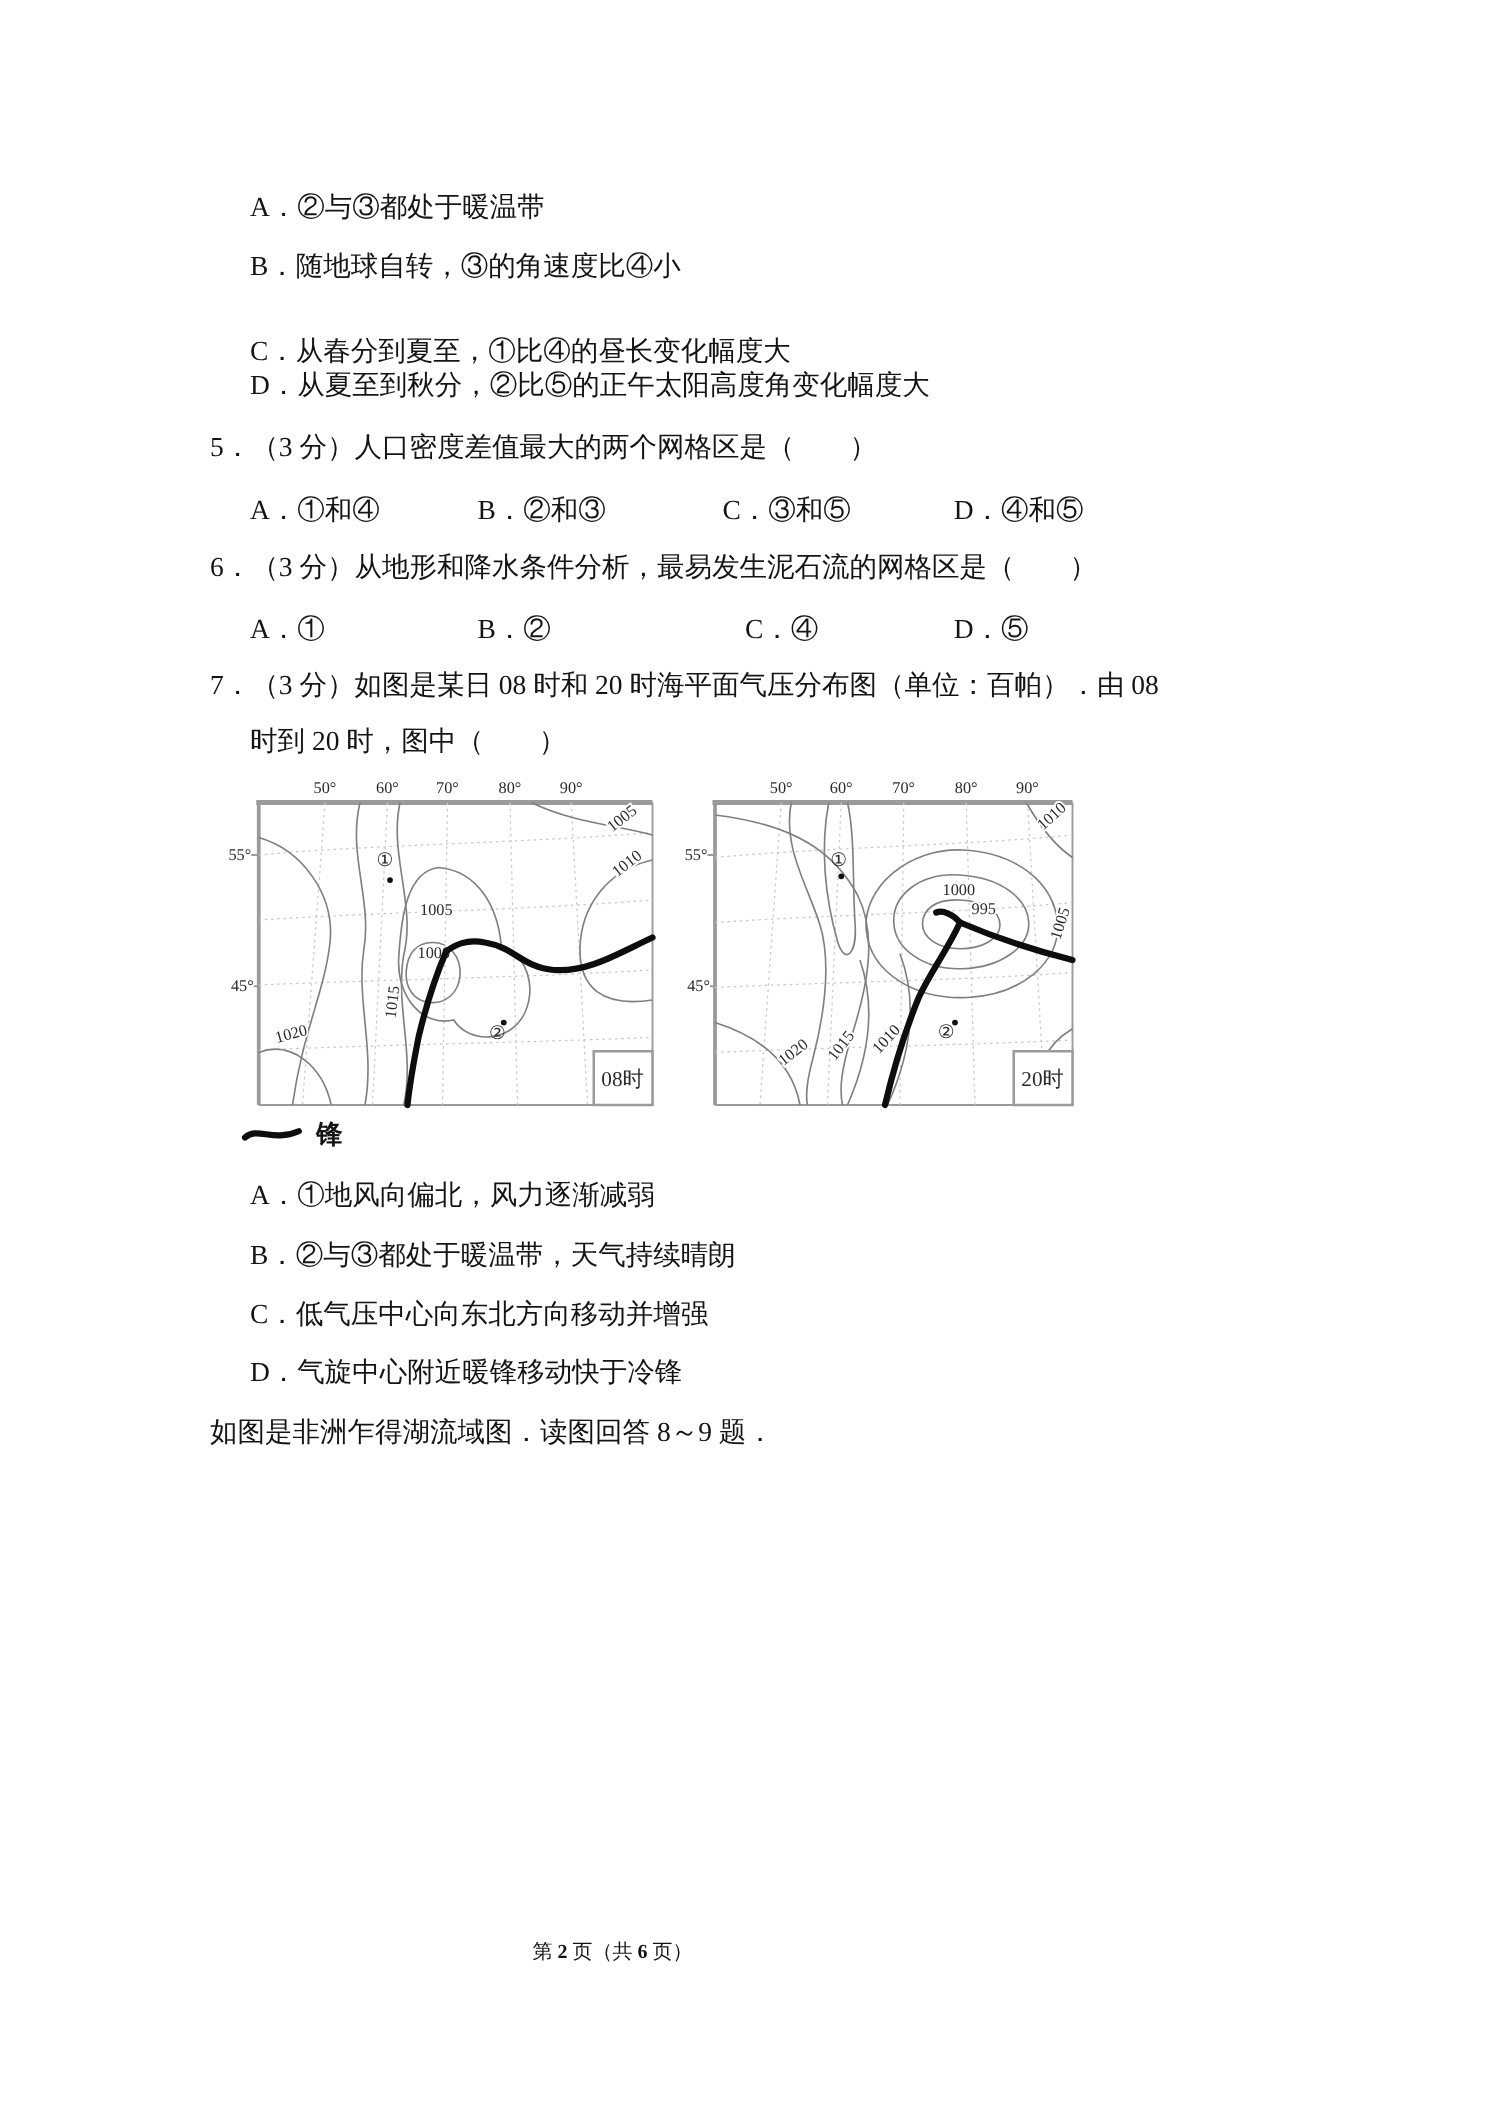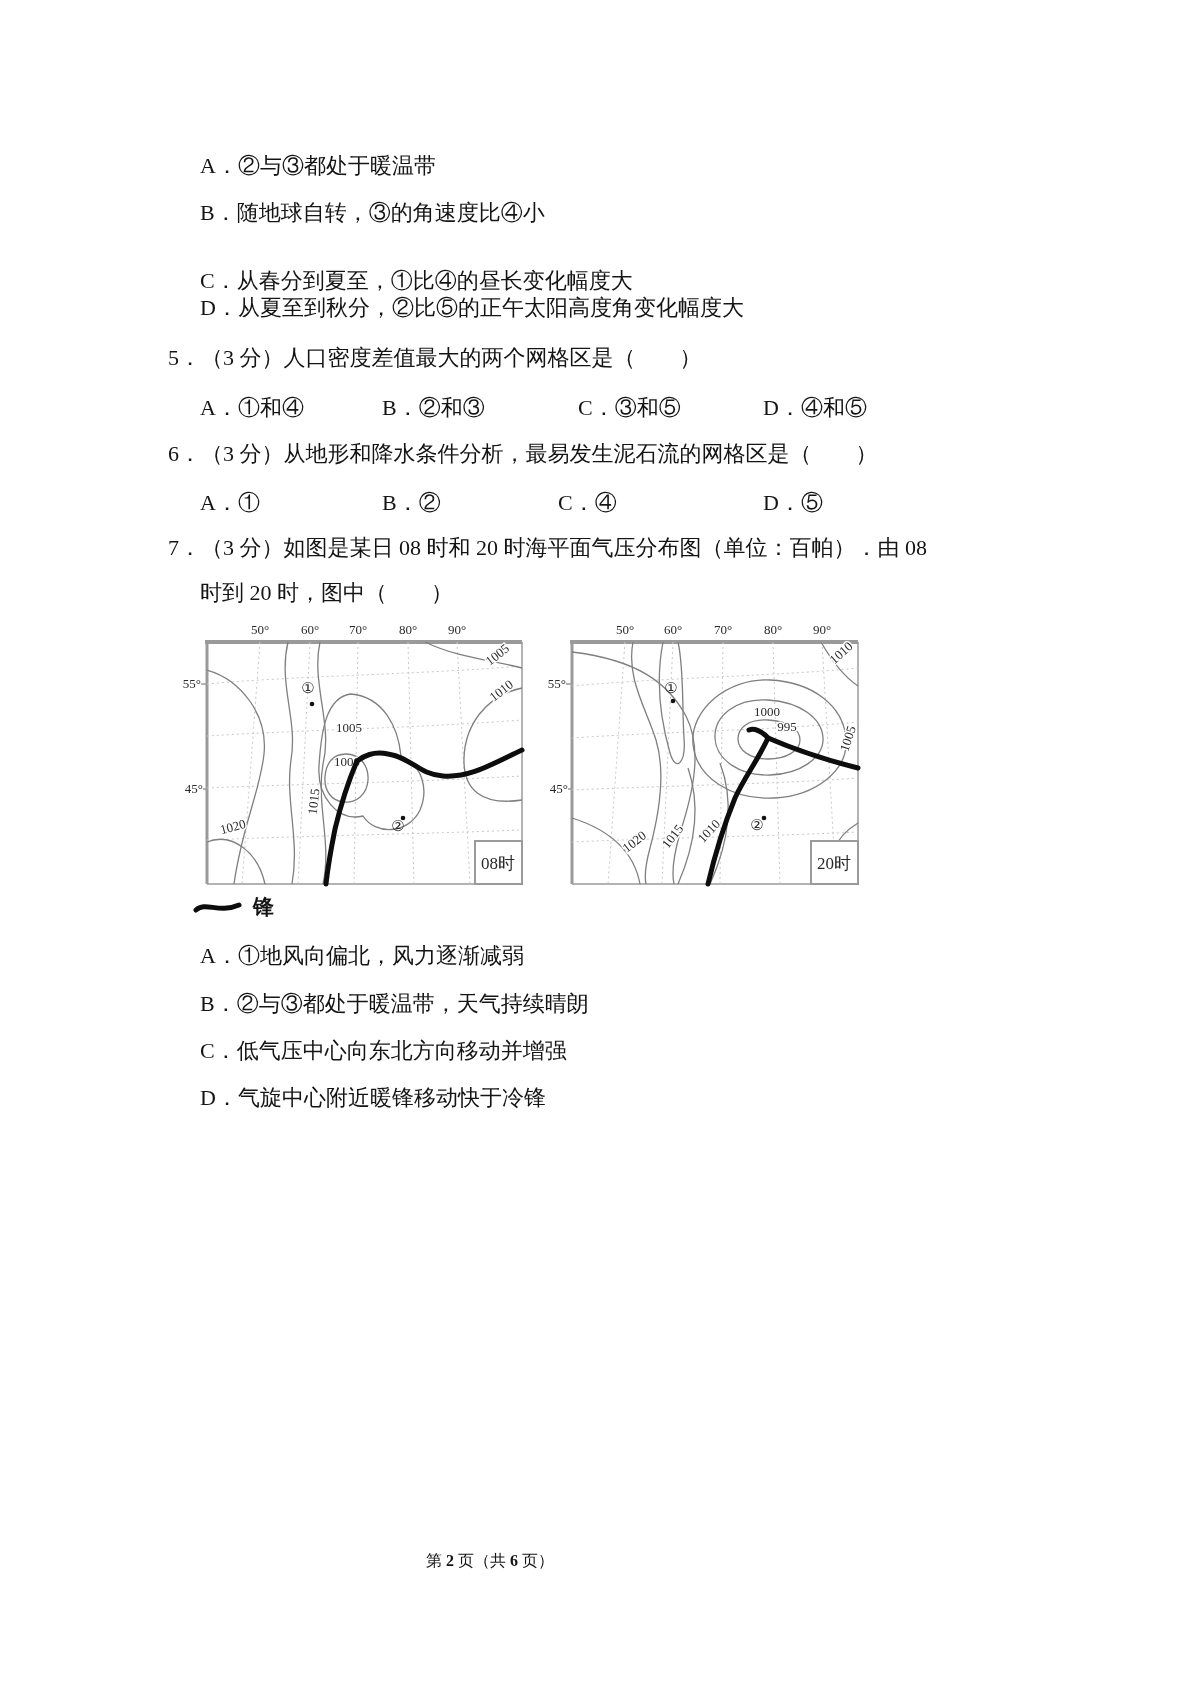--- a/index.html
+++ b/index.html
@@ -30,21 +30,21 @@
 
   <div class="line" style="left:168px; top:344px;">5．（3 分）人口密度差值最大的两个网格区是（　　）</div>
   <div class="opt-col" style="left:200px; top:394px;">A．①和④</div>
   <div class="opt-col" style="left:382px; top:394px;">B．②和③</div>
   <div class="opt-col" style="left:578px; top:394px;">C．③和⑤</div>
   <div class="opt-col" style="left:763px; top:394px;">D．④和⑤</div>
 
   <div class="line" style="left:168px; top:440px;">6．（3 分）从地形和降水条件分析，最易发生泥石流的网格区是（　　）</div>
   <div class="opt-col" style="left:200px; top:489px;">A．①</div>
   <div class="opt-col" style="left:382px; top:489px;">B．②</div>
-  <div class="opt-col" style="left:558px; top:489px;">C．④</div>
+  <div class="opt-col" style="left:596px; top:489px;">C．④</div>
   <div class="opt-col" style="left:763px; top:489px;">D．⑤</div>
 
   <div class="line" style="left:168px; top:534px;">7．（3 分）如图是某日 08 时和 20 时海平面气压分布图（单位：百帕）．由 08</div>
   <div class="line" style="left:200px; top:579px;">时到 20 时，图中（　　）</div>
 
   <svg class="mapsvg" style="left:170px; top:588px;" width="360" height="312" viewBox="0 0 360 312">
 
     <line x1="35" y1="54" x2="352" y2="54" stroke="#9a9a9a" stroke-width="4"></line>
     <line x1="37" y1="54" x2="37" y2="296" stroke="#9a9a9a" stroke-width="3"></line>
     <line x1="352" y1="54" x2="352" y2="296" stroke="#9a9a9a" stroke-width="1.5"></line>
@@ -180,16 +180,17 @@
       <path d="M3,14 C13,5 25,18 46,9" stroke="#0d0d0d" stroke-width="5" fill="none" stroke-linecap="round"></path>
     </svg>
     <span class="legend-label">锋</span>
   </div>
 
   <div class="line" style="left:200px; top:942px;">A．①地风向偏北，风力逐渐减弱</div>
   <div class="line" style="left:200px; top:990px;">B．②与③都处于暖温带，天气持续晴朗</div>
   <div class="line" style="left:200px; top:1084px;">D．气旋中心附近暖锋移动快于冷锋</div>
   <div class="line" style="left:200px; top:1037px;">C．低气压中心向东北方向移动并增强</div>
 
+  <div class="line" style="left:168px; top:1132px;">如图是非洲乍得湖流域图．读图回答 8～9 题．</div>
 
   <div class="footer" style="top:1551px;"><span>第 </span><b>2</b><span> 页（共 </span><b>6</b><span> 页）</span></div>
 
 </div>
 
 </body></html>

